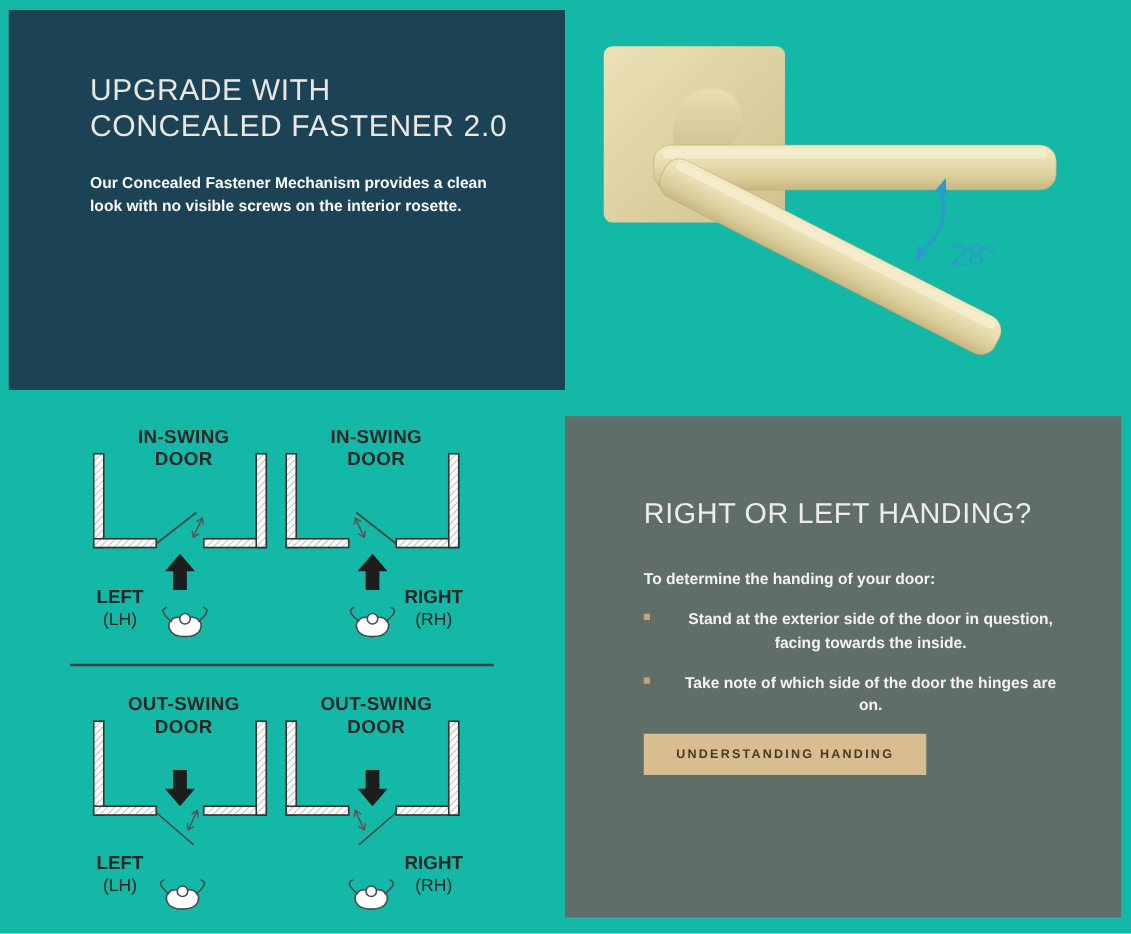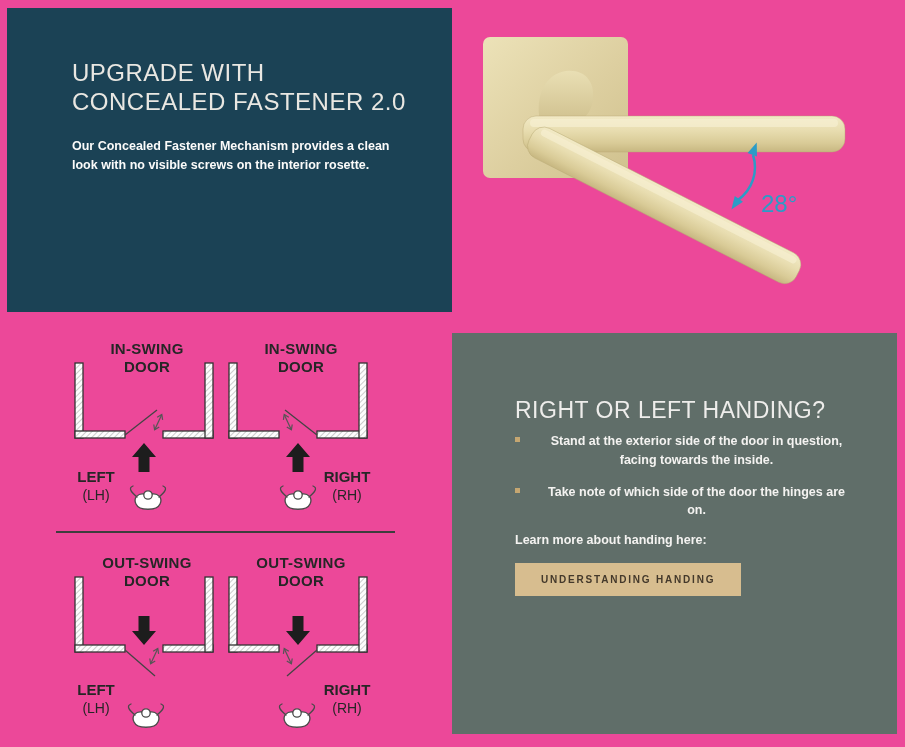--- a/index.html
+++ b/index.html
@@ -1,16 +1,16 @@
 <!DOCTYPE html>
 <html><head>
 <meta charset="utf-8">
 <style>
   html,body{margin:0;padding:0;background:#fff;}
-  .page{position:relative;width:905px;height:747px;background:#ec4899;overflow:hidden;
+  .page{position:relative;width:905px;height:747px;background:#14b8a6;overflow:hidden;
         font-family:"Liberation Sans",sans-serif;}
 
   
   .upgrade-panel{position:absolute;left:7px;top:8px;width:445px;height:304px;
     background:#1b4255;box-sizing:border-box;padding:50px 40px 0 65px;color:#fff;}
   .upgrade-panel .panel-title{margin:0 0 20px;font-size:24px;font-weight:300;
     letter-spacing:.5px;line-height:1.22;color:#e9e7e2;}
   .upgrade-panel p{margin:0 0 14px;font-size:12.5px;font-weight:600;line-height:1.55;
     color:#fbfbfa;max-width:322px;}
 
@@ -20,21 +20,21 @@
   
   .door-diagrams{position:absolute;left:0;top:330px;width:452px;height:417px;}
   .door-diagrams text{font-family:"Liberation Sans",sans-serif;fill:#262626;}
   .dg-title{font-size:15px;font-weight:700;text-anchor:middle;letter-spacing:.3px;}
   .dg-label{font-size:15px;font-weight:700;text-anchor:middle;}
   .dg-abbr{font-size:14px;font-weight:400;text-anchor:middle;}
 
   
   .handing-panel{position:absolute;left:452px;top:333px;width:445px;height:401px;
     background:#606e69;box-sizing:border-box;padding:64px 42px 0 63px;color:#f4f3f1;}
-  .handing-panel .panel-title{margin:0 0 8px;font-size:23px;font-weight:300;
+  .handing-panel .panel-title{margin:0 0 32px;font-size:23px;font-weight:300;
     letter-spacing:.5px;white-space:nowrap;color:#eeedeb;}
   .handing-panel .intro{margin:0 0 16px;font-size:12.5px;font-weight:600;}
   .handing-panel ul{list-style:none;margin:0;padding:0;text-align:center;}
   .handing-panel li{position:relative;padding-left:23px;margin-bottom:13px;
     font-size:12.5px;font-weight:600;line-height:1.5;max-width:318px;}
   .handing-panel li::before{content:"";position:absolute;left:0;top:5px;width:5px;height:5px;
     background:#c5a671;}
   .handing-panel ul.sub{margin:10px 0 0 24px;}
   .handing-panel ul.sub li{margin-bottom:12px;}
   .handing-panel .learn-more{margin:4px 0 16px;font-size:12.5px;font-weight:600;}
@@ -165,27 +165,27 @@
       <use href="#dblarrow" transform="translate(284,318) rotate(-25)"></use>
       <use href="#bigArrow" transform="translate(298,300) rotate(180)"></use>
       <text class="dg-label" x="347" y="365">RIGHT</text>
       <text class="dg-abbr" x="347" y="383">(RH)</text>
       <use href="#person" transform="translate(297,390)"></use>
     </g>
   </svg>
 
   <section class="handing-panel">
     <h2 class="panel-title">RIGHT OR LEFT HANDING?</h2>
+    <p class="intro">To determine the handing of your door:</p>
 
     <ul>
       <li>
         <span>Stand at the </span><b>exterior</b><span> side of the door in question, facing towards the inside.</span>
       </li>
       <li>
         <span>Take note of which side of the door the hinges are on.</span>
       </li>
     </ul>
 
-    <p class="learn-more">Learn more about handing here:</p>
     <button class="handing-btn">UNDERSTANDING HANDING</button>
   </section>
 
 </div>
 
 </body></html>

